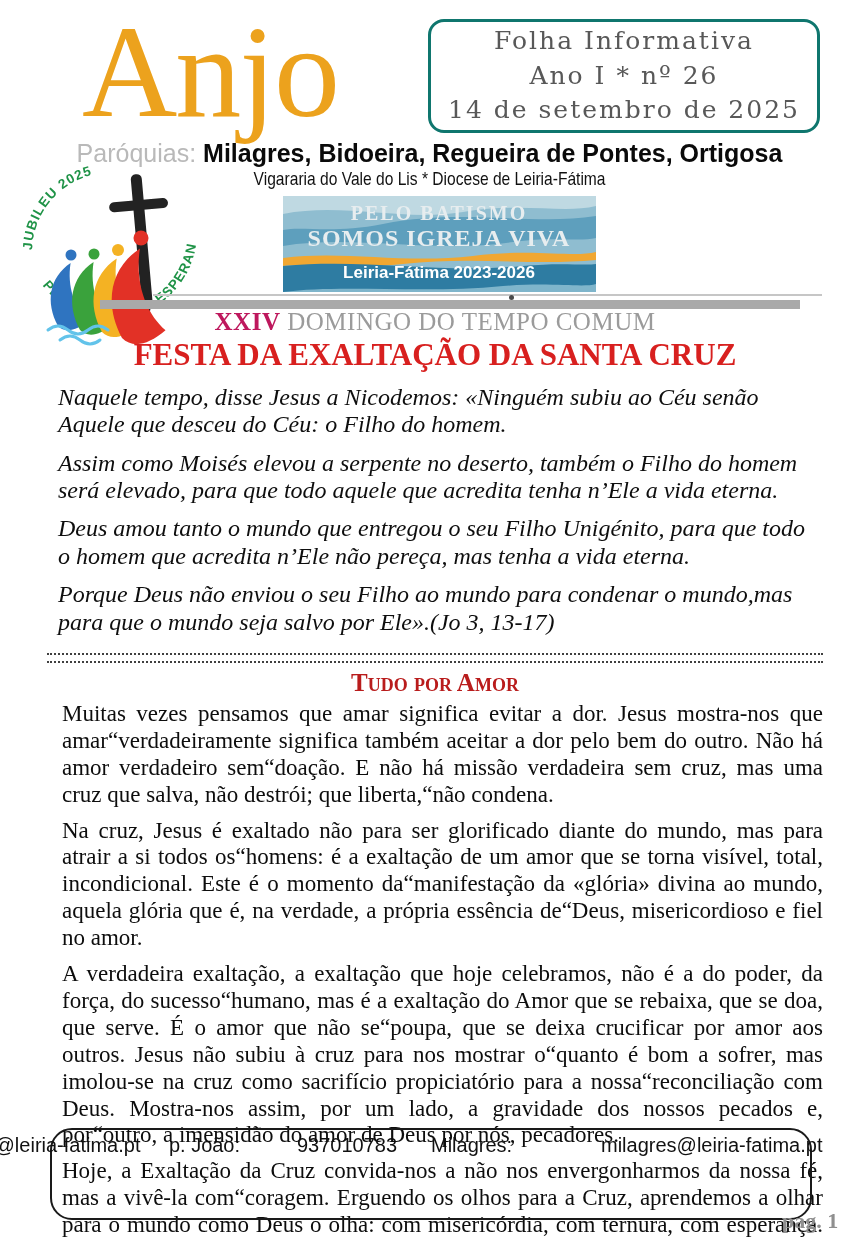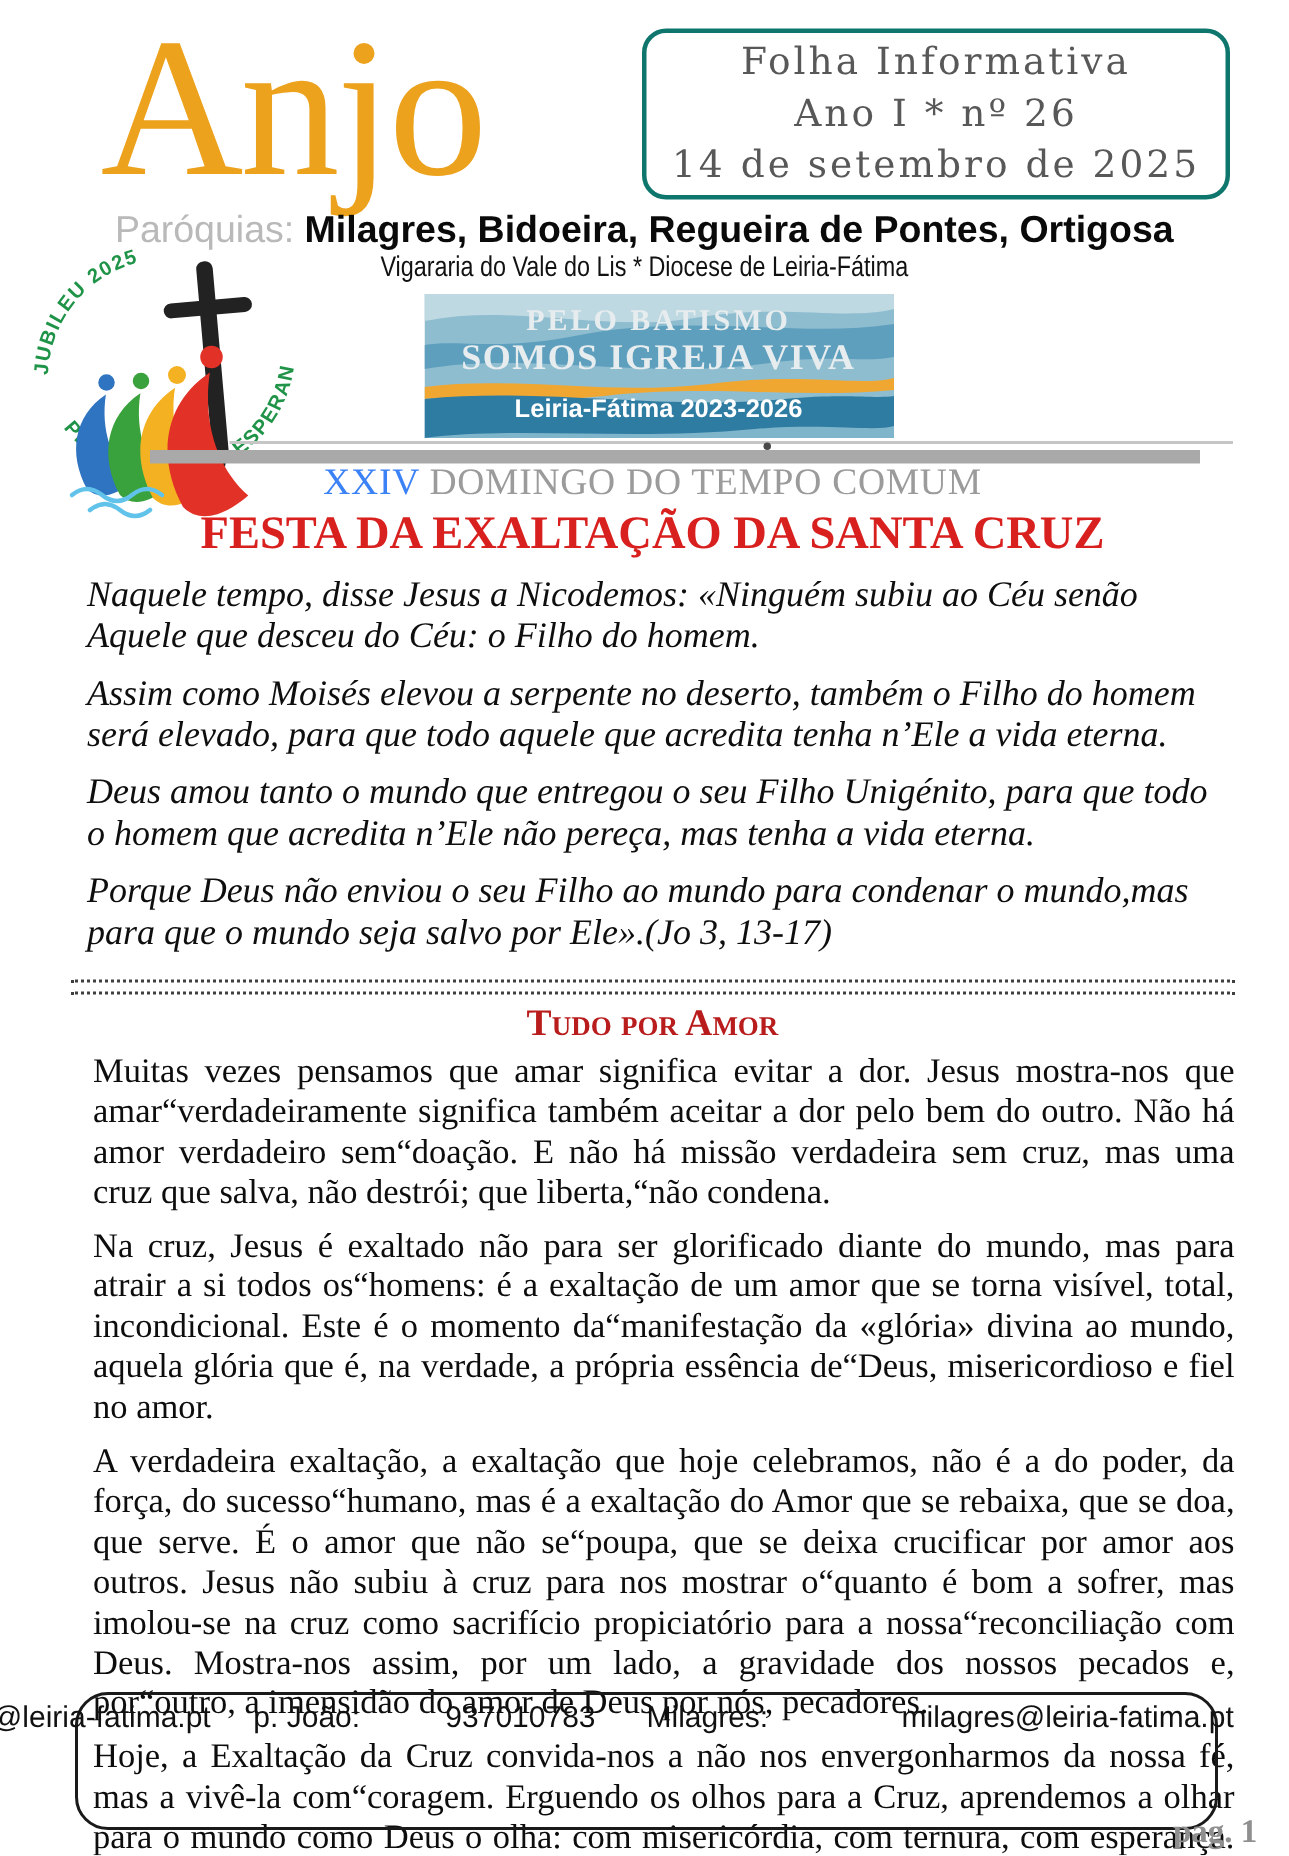--- a/index.html
+++ b/index.html
@@ -1,20 +1,20 @@
 <!DOCTYPE html>
 <html><head>
 <meta charset="utf-8">
 <style>
   html,body{margin:0;padding:0;background:#ffffff;}
   .page{position:relative;width:859px;height:1237px;background:#ffffff;overflow:hidden;
         font-family:"Liberation Serif",serif;color:#0d0d0d;}
 
   
-  .masthead-title{position:absolute;left:67px;top:6px;font-size:132px;line-height:1;
+  .masthead-title{position:absolute;left:82px;top:6px;font-size:132px;line-height:1;
         color:#ECA21D;letter-spacing:-2px;}
   .masthead-suffix{position:absolute;left:352px;top:70px;font-size:60px;line-height:1;color:#8C959C;}
 
   .info-box{position:absolute;left:428px;top:19px;width:392px;height:114px;box-sizing:border-box;
         border:3px solid #0f766e;border-radius:16px;display:flex;flex-direction:column;
         justify-content:center;align-items:center;
         font-family:"DejaVu Serif",serif;font-size:25px;color:#585858;letter-spacing:2px;line-height:1.38;}
 
   .parishes-line{position:absolute;left:0;top:139px;width:100%;text-align:center;
         font-family:"Liberation Sans",sans-serif;font-size:25px;white-space:nowrap;}
@@ -28,21 +28,21 @@
   .jubilee-logo{position:absolute;left:20px;top:160px;width:190px;height:190px;}
   .banner{position:absolute;left:283px;top:196px;width:313px;height:96px;}
 
   .rule-thin{position:absolute;left:153px;top:294px;width:669px;height:2px;background:#c6c6c6;}
   .rule-thick{position:absolute;left:100px;top:300px;width:700px;height:9px;background:#a9a9a9;}
   .rule-dot{position:absolute;left:509px;top:295px;width:5px;height:5px;border-radius:50%;background:#4a4a4a;}
 
   
   .content{position:absolute;left:47px;top:308px;width:776px;}
   .sunday-title{text-align:center;font-size:25px;color:#9b9b9b;letter-spacing:0.5px;}
-  .sunday-lead{font-weight:normal;color:#3b82f6;}
+  .sunday-lead{font-weight:bold;color:#be185d;}
   .feast-title{text-align:center;font-size:31px;font-weight:bold;color:#D8201F;margin-top:1px;}
   .gospel{margin-top:7px;font-style:italic;font-size:24px;line-height:1.14;color:#0e0e0e;}
   .gospel p{margin:11px;}
   .dotted-sep{margin-top:7px;}
   .dotted-sep .dot-line{height:6px;border-bottom:2px dotted #3f3f3f;}
   .article-title{text-align:center;font-variant:small-caps;font-weight:bold;font-size:25px;
         margin-top:6px;color:#b91c1c;}
   .article-body{margin-top:4px;}
   .article-body p{font-size:23px;line-height:1.17;text-align:justify;margin:0 0 9px 15px;color:#0d0d0d;}
   .citation{font-style:italic;}

